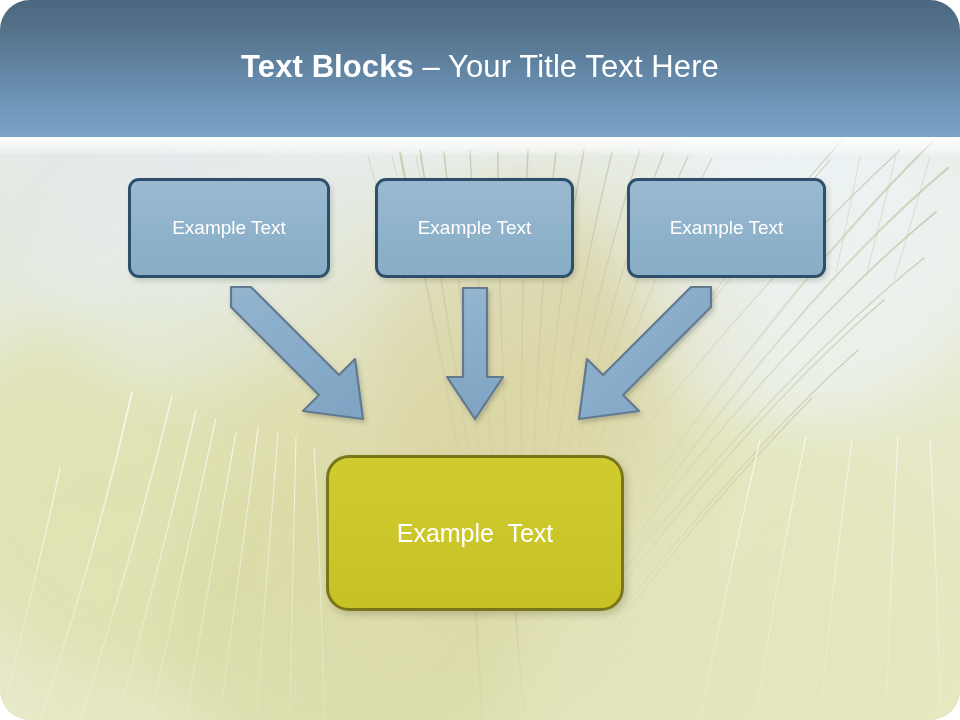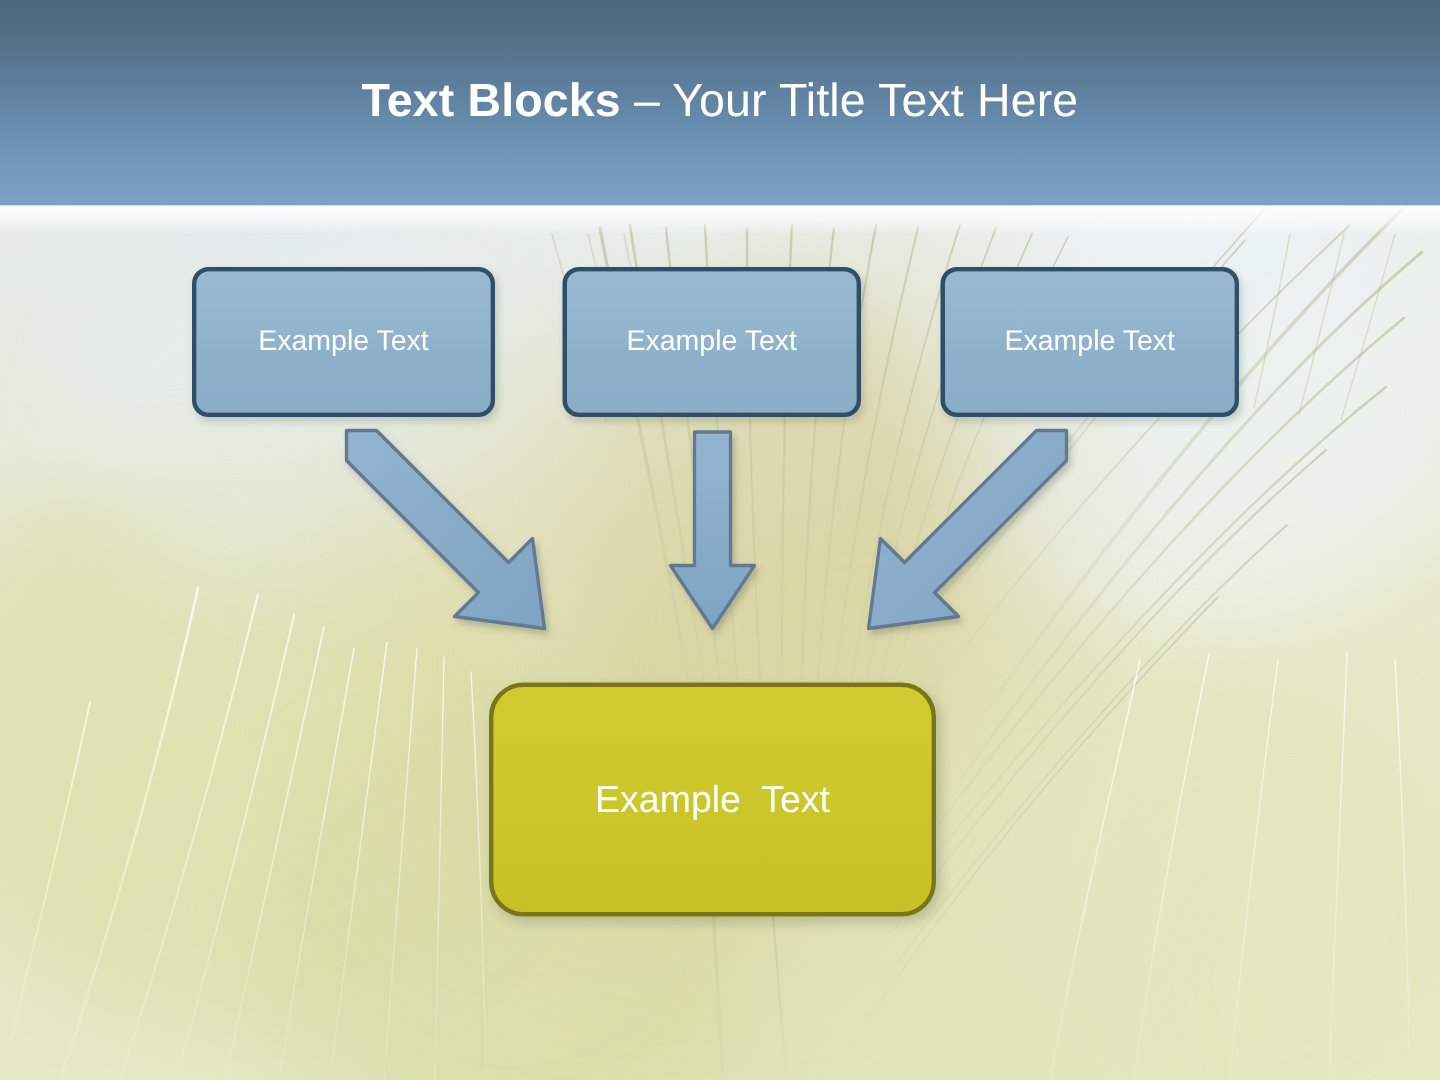--- a/index.html
+++ b/index.html
@@ -11,20 +11,21 @@
   body {
     font-family: "Liberation Sans", sans-serif;
   }
 
   #slide {
     position: relative;
     width: 960px;
     height: 720px;
     overflow: hidden;
     background: #eef0e4;
+    border-radius: 30px;
   }
 
   
   .bg-layer {
     position: absolute;
     inset: 0;
     pointer-events: none;
   }
 
   

